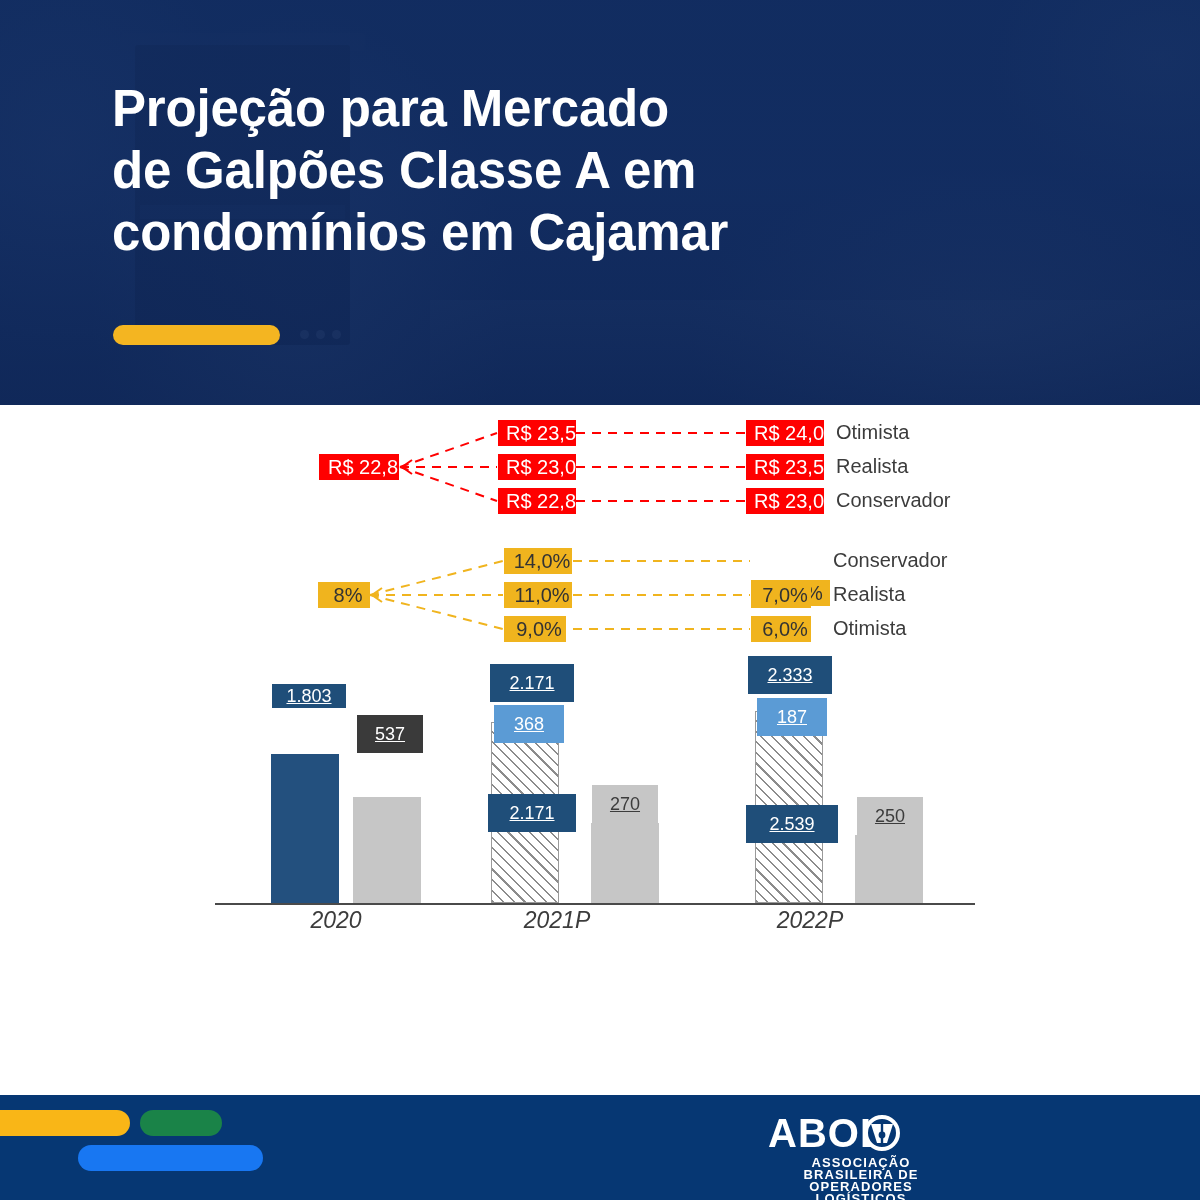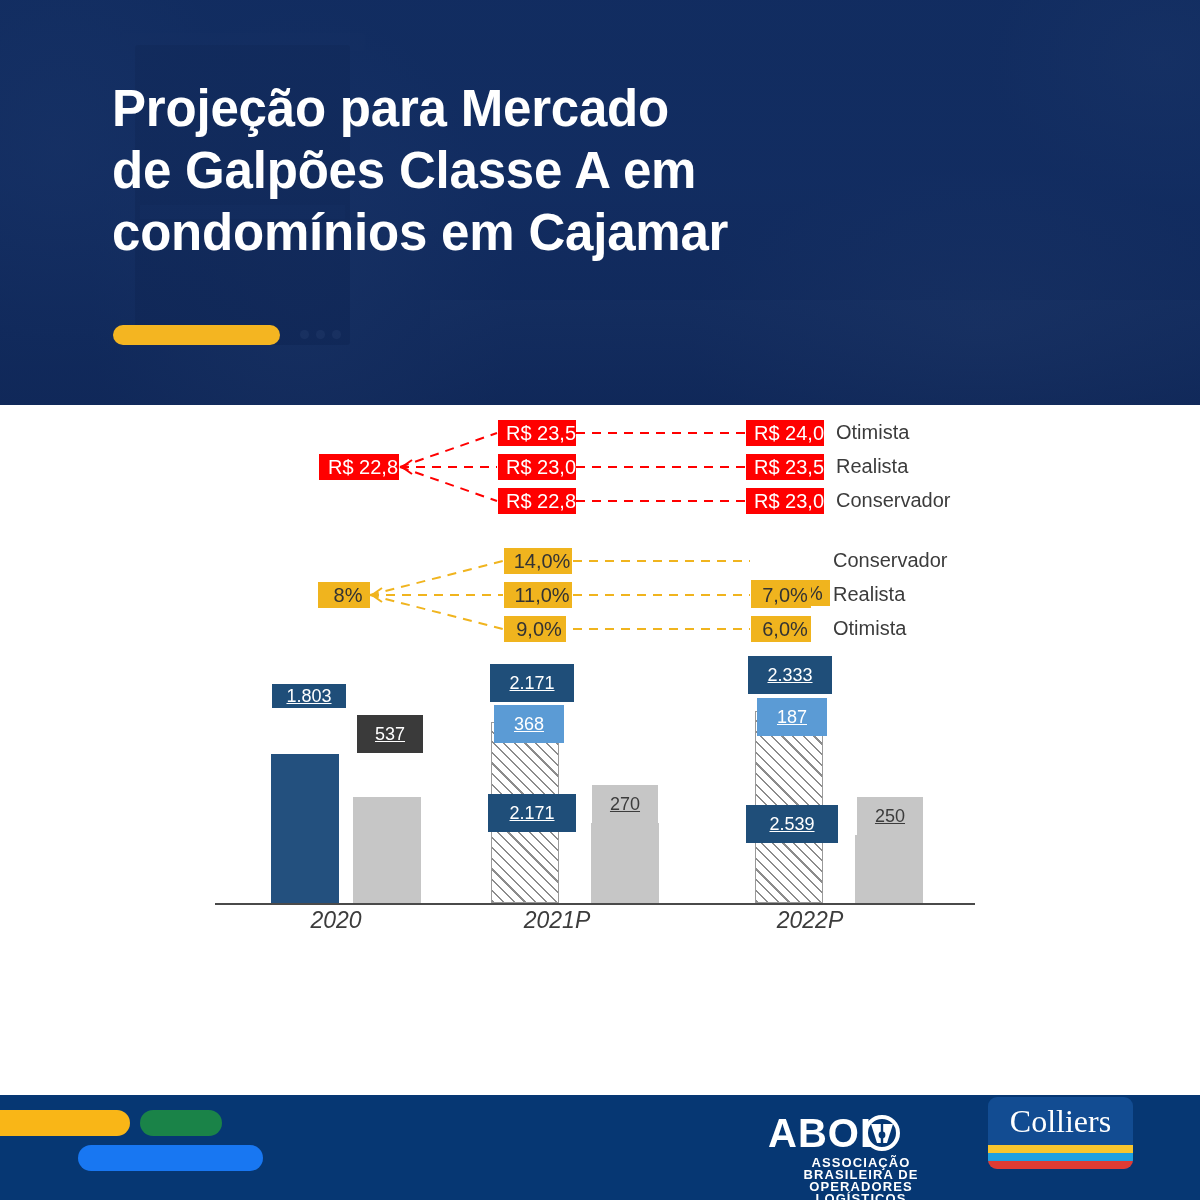--- a/index.html
+++ b/index.html
@@ -294,20 +294,14 @@
         <path d="M14,5 L14,24" stroke="#063773" stroke-width="2.4"></path>
         <circle cx="14" cy="16" r="3.4" fill="#063773"></circle>
       </svg>
       <div class="abol-sub">
         <div>ASSOCIAÇÃO BRASILEIRA DE</div>
         <div>OPERADORES LOGÍSTICOS</div>
       </div>
     </div>
   </div>
 
-  <div class="colliers">
-    <div class="colliers-name">Colliers</div>
-    <div class="col-stripe y"></div>
-    <div class="col-stripe b"></div>
-    <div class="col-stripe r"></div>
-  </div>
 
 </div>
 
 </body></html>

